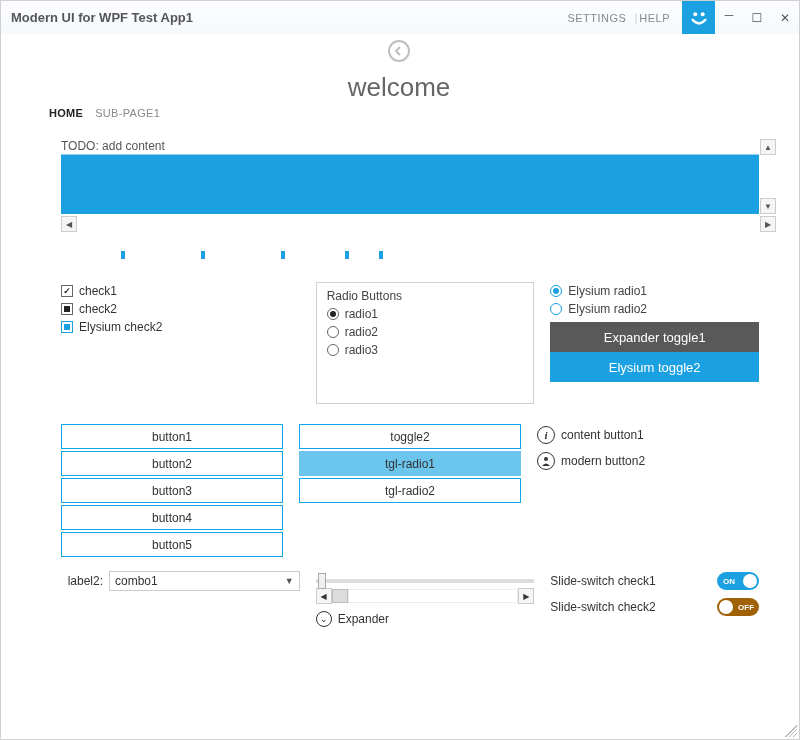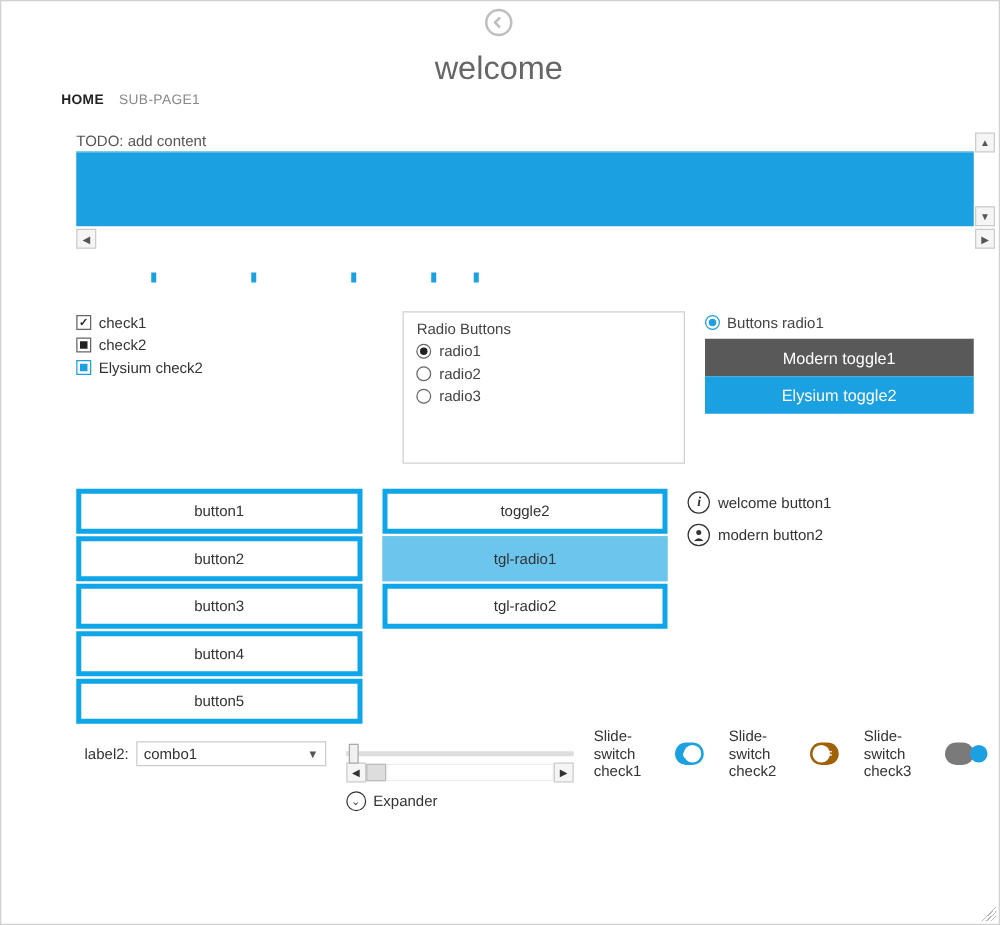--- a/index.html
+++ b/index.html
@@ -21,21 +21,21 @@
   .header { padding: 6px 16px 2px 14px; display: flex; align-items: center; gap: 10px; flex-direction: column; }
   .back-btn { width: 22px; height: 22px; border: 2px solid #bfbfbf; border-radius: 50%; display: flex; align-items: center; justify-content: center; color: #bfbfbf; cursor: pointer; }
   .page-title { font-size: 26px; font-weight: 300; color: #666; }
 
   
   .subnav { padding: 2px 16px 8px 48px; display: flex; gap: 12px; font-size: 11px; }
   .subnav .tab { color: #888; cursor: pointer; letter-spacing: .3px; }
   .subnav .tab.active { color: #222; font-weight: 600; }
 
   
-  .content { flex: 1; padding: 12px 20px 10px 60px; font-size: 12px; color: #333; }
+  .content { flex: 1; padding: 12px 40px 10px 60px; font-size: 12px; color: #333; }
 
   
   .todo-row { position: relative; }
   .todo-label { font-size: 12px; color: #555; margin-bottom: 1px; }
   .big-blue { height: 60px; background: #1ba1e2; border-top: 1px solid #8fd0ec; }
   .v-scroll { display: flex; flex-direction: column; position: absolute; right: -17px; top: 0; height: 100%; }
   .v-scroll .arrow, .h-scroll .arrow { width: 16px; height: 16px; border: 1px solid #ccc; background: #f5f5f5; display: flex; align-items: center; justify-content: center; font-size: 8px; cursor: pointer; color: #555; }
   .v-scroll .gap { flex: 1; }
   .h-scroll { display: flex; align-items: center; margin-top: 2px; margin-right: -17px; }
   .h-scroll .track { flex: 1; height: 14px; }
@@ -71,32 +71,32 @@
   .rad.ely.sel::after { background: #1ba1e2; }
 
   
   .ely-toggle { height: 30px; display: flex; align-items: center; justify-content: center; font-size: 13px; color: #fff; cursor: pointer; }
   .ely-toggle.dark { background: #595959; }
   .ely-toggle.blue { background: #1ba1e2; }
 
   
   .btn-grid { display: flex; gap: 16px; margin-top: 20px; }
   .btn-col { flex: 1; display: flex; flex-direction: column; gap: 2px; }
-  .wbtn { height: 36px; border: 4px solid #0ea5e9; display: flex; align-items: center; justify-content: center; font-size: 12px; color: #333; cursor: pointer; background: #fff; }
+  .wbtn { height: 25px; border: 1px solid #0ea5e9; display: flex; align-items: center; justify-content: center; font-size: 12px; color: #333; cursor: pointer; background: #fff; }
   .wbtn.sel { background: #6cc5ec; border-color: #6cc5ec; }
 
   
   .m-btn-row { display: flex; align-items: center; gap: 6px; height: 22px; font-size: 12px; }
   .m-circle { width: 18px; height: 18px; border: 1.5px solid #333; border-radius: 50%; display: inline-flex; align-items: center; justify-content: center; font-family: Georgia, serif; font-style: italic; font-weight: bold; font-size: 11px; }
 
   
   .inputs { display: flex; gap: 16px; margin-top: 14px; }
   .inputs .left { flex: 1 1 230px; display: flex; flex-direction: column; gap: 4px; }
   .inputs .mid { flex: 1 1 210px; display: flex; flex-direction: column; gap: 3px; }
-  .inputs .right { flex: 1 1 200px; display: flex; flex-direction: row; gap: 20px; }
+  .inputs .right { flex: 1 1 200px; display: flex; flex-direction: column; gap: 6px; }
 
   .form-row { display: flex; align-items: center; gap: 6px; }
   .form-row label { width: 42px; font-size: 12px; text-align: right; }
   .txt { flex: 1; height: 20px; border: 1px solid #ccc; padding: 0 5px; font-size: 12px; }
   .combo { flex: 1; height: 20px; border: 1px solid #ccc; display: flex; align-items: center; justify-content: space-between; padding: 0 5px; font-size: 12px; background: #fff; cursor: pointer; }
   .combo .caret { font-size: 9px; color: #555; }
 
   .slider-track { height: 4px; background: #ddd; position: relative; margin: 8px 0 2px 0; }
   .slider-thumb { position: absolute; left: 2px; top: -6px; width: 8px; height: 16px; background: #f0f0f0; border: 1px solid #aaa; }
   .mini-h-scroll { display: flex; align-items: center; }
@@ -121,20 +121,37 @@
   .switch.neutral .knob { left: 20px; background: #1ba1e2; }
 
   .resize-grip { position: absolute; right: 2px; bottom: 2px; width: 12px; height: 12px; background:
     linear-gradient(135deg, transparent 0 50%, #bbb 50% 55%, transparent 55% 65%, #bbb 65% 70%, transparent 70% 80%, #bbb 80% 85%, transparent 85%); }
 </style>
 </head>
 <body>
 
 <div class="window" style="position:relative;">
 
+  <div class="titlebar">
+    <span class="title">Modern UI for WPF Test App1</span>
+    <span class="spacer"></span>
+    <span class="link">SETTINGS</span>
+    <span class="sep">|</span>
+    <span class="link">HELP</span>
+    <span class="smiley">
+      <svg viewBox="0 0 24 24">
+          <circle cx="8" cy="8" r="2.2" fill="#fff"></circle>
+          <circle cx="16" cy="8" r="2.2" fill="#fff"></circle>
+          <path d="M5 14 Q12 22 19 14" stroke="#fff" stroke-width="2.5" fill="none" stroke-linecap="round"></path>
+        </svg>
+    </span>
+    <span class="sysbtn min">─</span>
+    <span class="sysbtn">☐</span>
+    <span class="sysbtn">✕</span>
+  </div>
 
   <div class="header">
     <span class="back-btn">
       <svg width="10" height="10" viewBox="0 0 10 10">
           <path d="M6 1 L2 5 L6 9" stroke="#bfbfbf" stroke-width="2" fill="none"></path>
         </svg>
     </span>
     <span class="page-title">welcome</span>
   </div>
 
@@ -203,45 +220,49 @@
           <div class="radio-row">
               <span class="rad"></span>
               <span>radio3</span>
             </div>
         </div>
       </div>
 
       <div class="col c3">
         <div class="radio-row">
             <span class="rad ely sel"></span>
-            <span>Buttons radio1</span>
+            <span>Elysium radio1</span>
+          </div>
+        <div class="radio-row">
+            <span class="rad ely"></span>
+            <span>Elysium radio2</span>
           </div>
         <div style="height:4px;"></div>
-        <div class="ely-toggle dark">Modern toggle1</div>
+        <div class="ely-toggle dark">Expander toggle1</div>
         <div class="ely-toggle blue">Elysium toggle2</div>
       </div>
     </div>
 
     <div class="btn-grid">
       <div class="btn-col">
         <div class="wbtn">button1</div>
         <div class="wbtn">button2</div>
         <div class="wbtn">button3</div>
         <div class="wbtn">button4</div>
         <div class="wbtn">button5</div>
       </div>
       <div class="btn-col">
         <div class="wbtn">toggle2</div>
         <div class="wbtn sel">tgl-radio1</div>
         <div class="wbtn">tgl-radio2</div>
       </div>
       <div class="btn-col" style="gap:4px;">
         <div class="m-btn-row">
             <span class="m-circle">i</span>
-            <span>welcome button1</span>
+            <span>content button1</span>
           </div>
         <div class="m-btn-row">
             <span class="m-circle">
               <svg width="10" height="10" viewBox="0 0 10 10">
                 <circle cx="5" cy="3" r="2" fill="#333"></circle>
                 <path d="M1 10 Q5 5 9 10 Z" fill="#333"></path>
               </svg>
             </span>
             <span>modern button2</span>
           </div>
@@ -283,25 +304,19 @@
               <span class="knob"></span>
             </span>
         </div>
         <div class="ss-row">
           <span>Slide-switch check2</span>
           <span class="switch off">
               <span class="knob"></span>
               <span class="lbltxt">OFF</span>
             </span>
         </div>
-        <div class="ss-row">
-          <span>Slide-switch check3</span>
-          <span class="switch neutral">
-              <span class="knob"></span>
-            </span>
-        </div>
       </div>
     </div>
 
   </div>
 
   <div class="resize-grip"></div>
 </div>
 
 </body></html>

